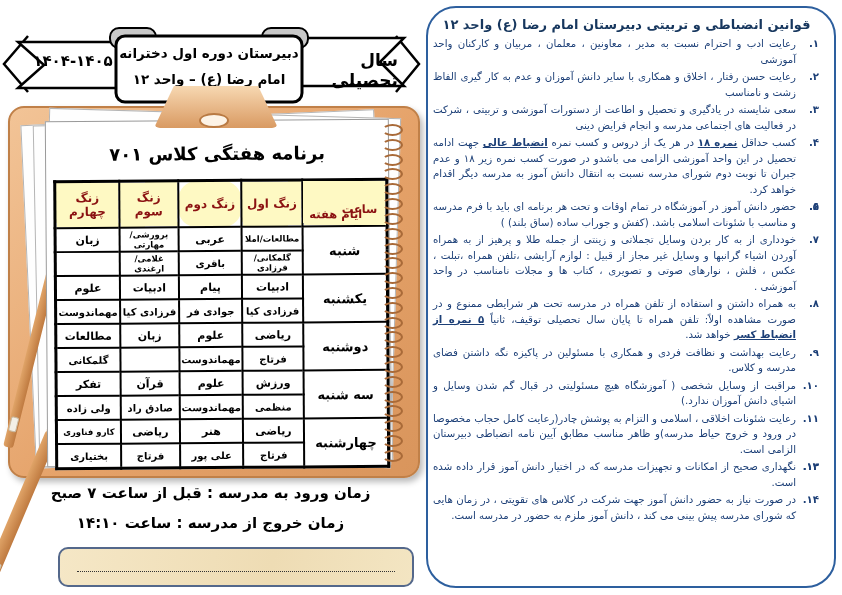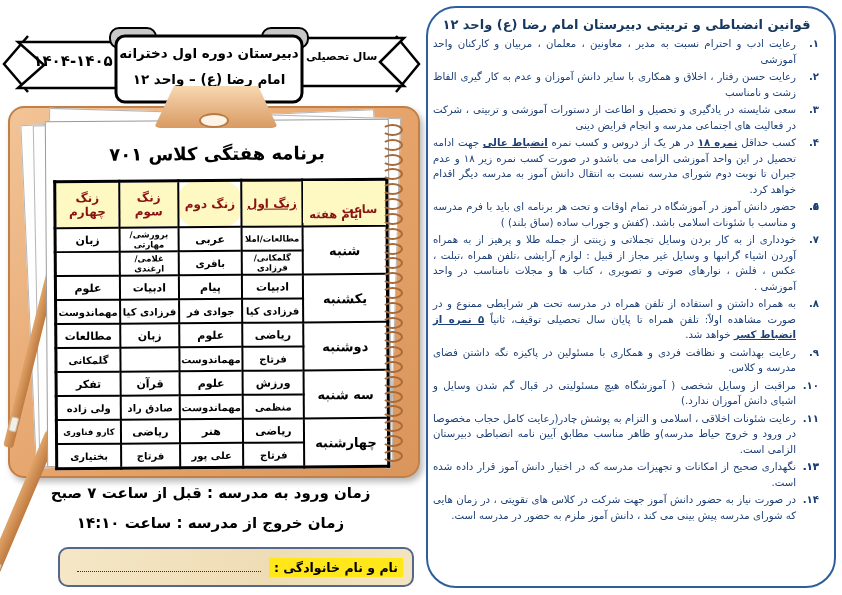--- a/index.html
+++ b/index.html
@@ -8,22 +8,22 @@
     background:#ffffff;font-family:"DejaVu Sans",sans-serif;
   }
   
   .left-panel{position:absolute;left:0;top:0;width:421px;height:595px;}
 
   
   .banner{position:absolute;left:0;top:8px;width:421px;height:100px;}
   .banner svg{position:absolute;left:0;top:0;}
   .banner-year{position:absolute;left:26px;top:44px;width:94px;text-align:center;
     font-weight:bold;font-size:15px;color:#000;direction:ltr;}
-  .banner-season{position:absolute;left:306px;top:42px;width:92px;text-align:left;
-    font-weight:bold;font-size:11px;color:#000;direction:rtl;}
+  .banner-season{position:absolute;left:306px;top:42px;width:92px;text-align:right;
+    font-weight:bold;font-size:17px;color:#000;direction:rtl;}
   .scroll-text{position:absolute;left:118px;top:32px;width:182px;text-align:center;
     font-weight:bold;font-size:13.5px;line-height:26px;color:#000;direction:rtl;}
 
   
   .clipboard{position:absolute;left:8px;top:106px;width:408px;height:368px;
     background:linear-gradient(135deg,#f2c497 0%,#e5a269 55%,#d9955c 100%);
     border:2px solid #c08048;border-radius:16px;box-shadow:3px 4px 6px rgba(0,0,0,.28);}
   .clip{position:absolute;left:144px;top:-22px;width:124px;height:42px;
     background:linear-gradient(#f7d8b2,#d99a62);
     clip-path:polygon(16% 0,84% 0,100% 100%,0 100%);border-radius:6px;z-index:6;}
@@ -149,21 +149,21 @@
 
     <div class="paper">
       <div class="sched-title">برنامه هفتگی کلاس ۷۰۱</div>
       <table class="sched">
         <thead>
           <tr>
             <th class="corner" style="width:86px;">
               <span class="c-top">ساعت</span>
               <span class="c-bottom">ایام هفته</span>
             </th>
-          <th style="width: 62px; text-decoration: underline;">زنگ اول</th>
+          <th style="width: 62px;">زنگ اول</th>
               <th style="width: 58px; border-radius: 18px;">زنگ دوم</th>
               <th style="width: 60px;">زنگ سوم</th>
               <th style="width: 60px;">زنگ چهارم</th>
             </tr>
         </thead>
         <tbody>
             <tr>
               <td class="day" rowspan="2">شنبه</td>
               <td class="subject small">مطالعات/املا</td>
               <td class="subject">عربی</td>
@@ -230,21 +230,20 @@
             </tr>
           </tbody>
       </table>
     </div>
   </div>
 
   <div class="time-line t1">زمان ورود به مدرسه : قبل از ساعت ۷ صبح</div>
   <div class="time-line t2">زمان خروج از مدرسه : ساعت ۱۴:۱۰</div>
 
   <div class="name-box">
-    <span class="name-label">نام و نام خانوادگی :</span>
     <span class="name-line"></span>
   </div>
 </div>
 
 <div class="rules-box">
   <div class="rules-title">قوانین انضباطی و تربیتی دبیرستان امام رضا (ع) واحد ۱۲</div>
   <div>
       <div class="rule"><span class="num">۱.</span><span class="txt">رعایت ادب و احترام نسبت به مدیر ، معاونین ، معلمان ، مربیان و کارکنان واحد آموزشی</span></div>
       <div class="rule"><span class="num">۲.</span><span class="txt">رعایت حسن رفتار ، اخلاق و همکاری با سایر دانش آموزان و عدم به کار گیری الفاظ زشت و نامناسب</span></div>
       <div class="rule"><span class="num">۳.</span><span class="txt">سعی شایسته در یادگیری و تحصیل و اطاعت از دستورات آموزشی و تربیتی ، شرکت در فعالیت های اجتماعی مدرسه و انجام فرایض دینی</span></div>

